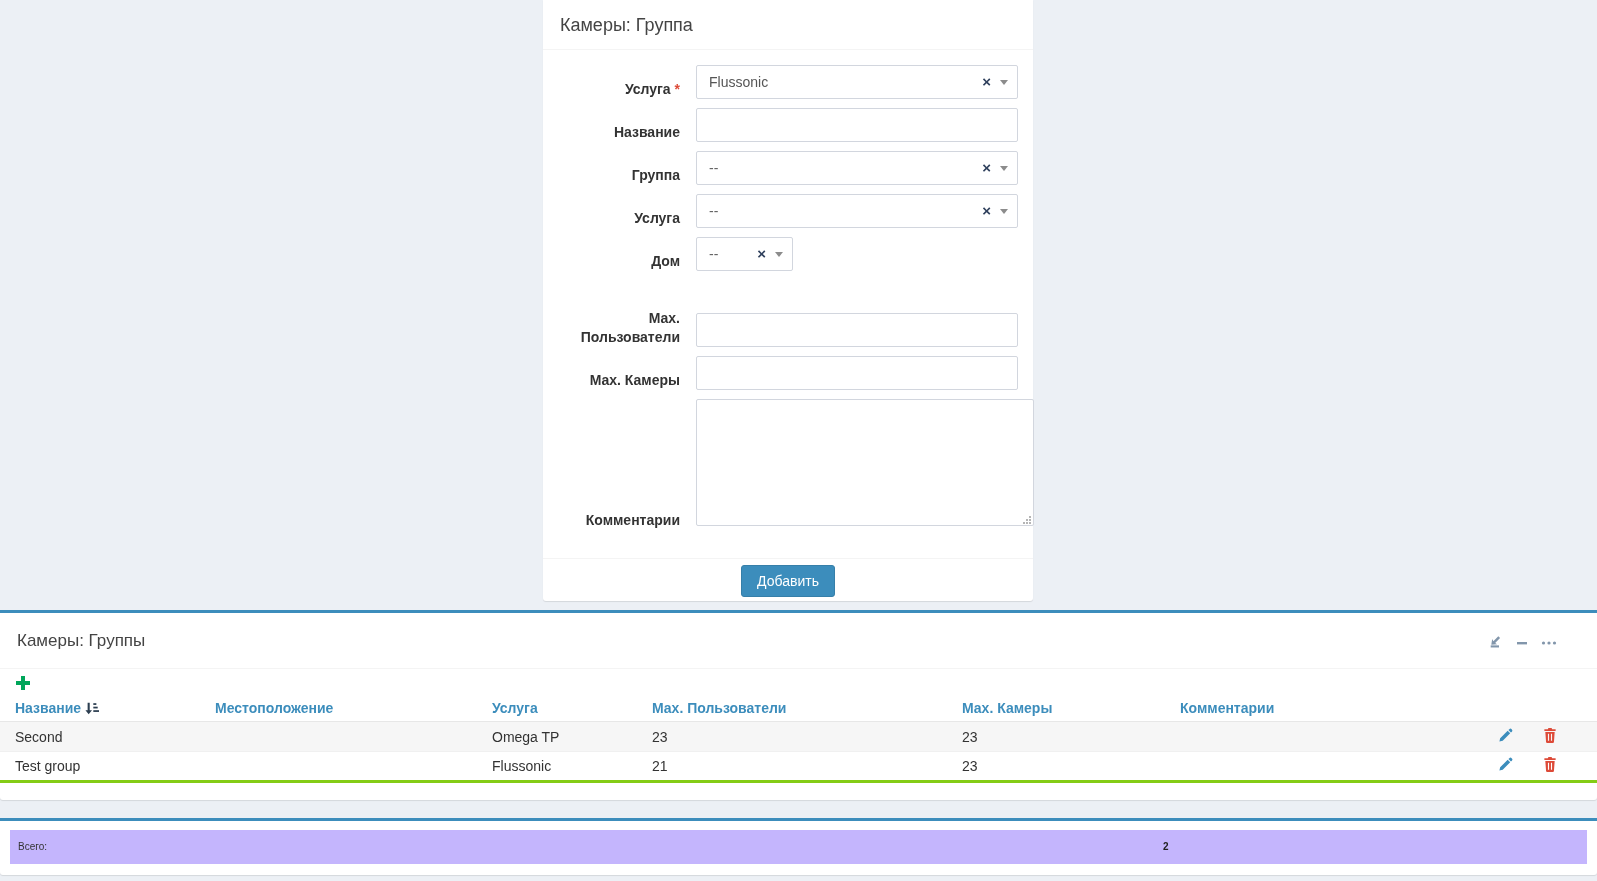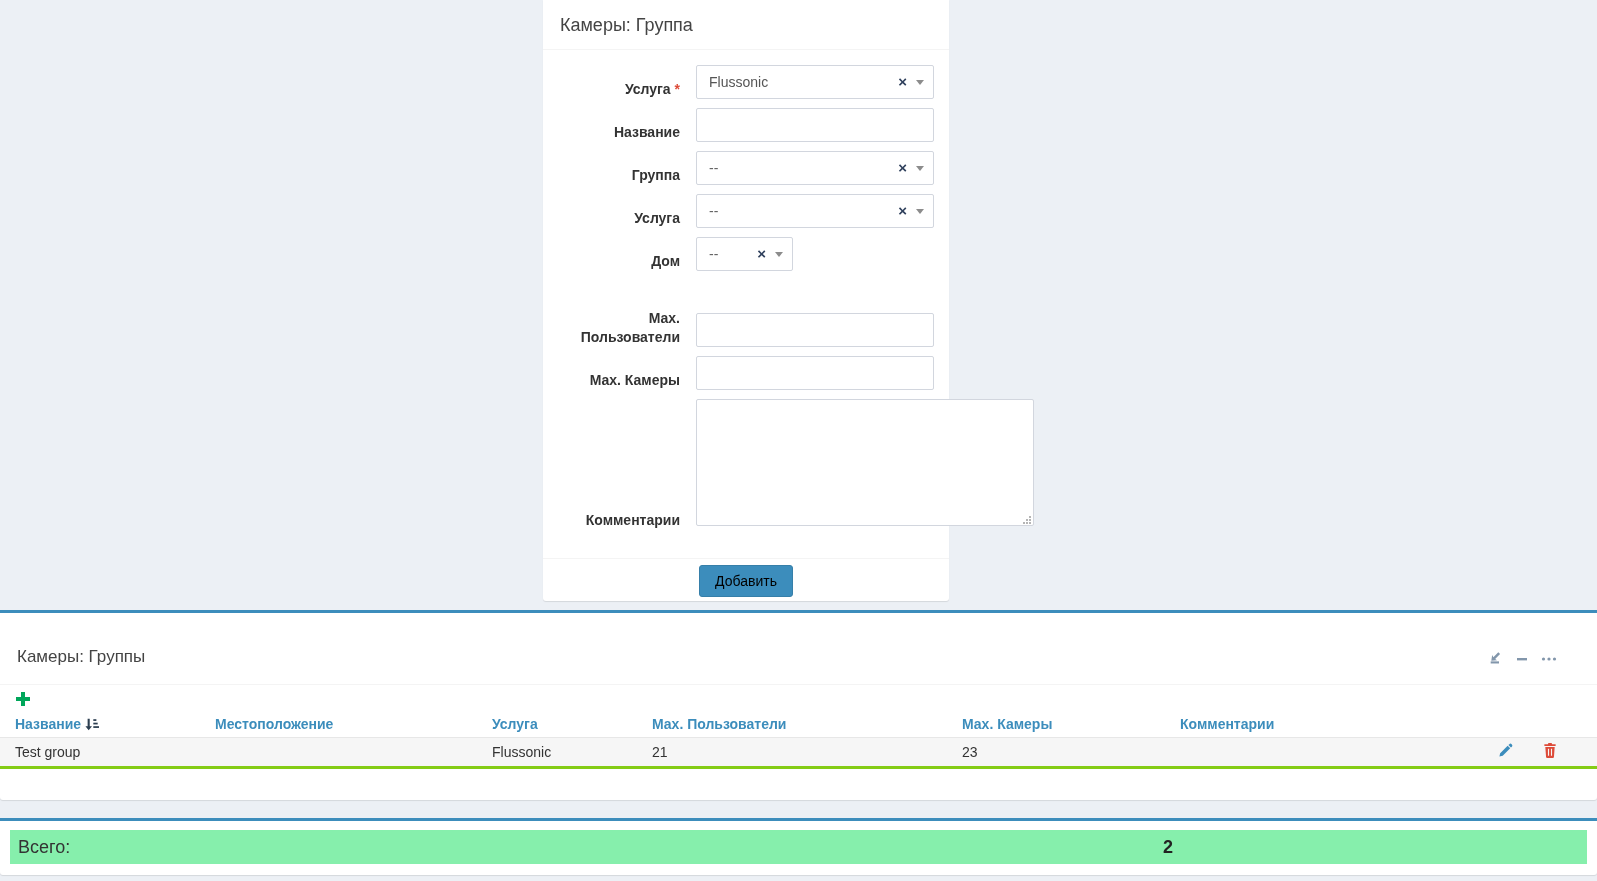--- a/index.html
+++ b/index.html
@@ -15,21 +15,21 @@
   
   .panel {
     background: #fff;
     box-shadow: 0 1px 1px rgba(0,0,0,0.1);
   }
 
   
   .form-panel {
     position: absolute;
     left: 543px; top: 0;
-    width: 406px; height: 601px;
+    width: 490px; height: 601px;
     border-radius: 0 0 3px 3px;
   }
   .form-panel-header {
     height: 50px;
     padding: 15px 15px 0 17px;
     border-bottom: 1px solid #f4f4f4;
     font-size: 18px;
     color: #444;
   }
   .form-body { padding: 15px 15px 0 15px; }
@@ -95,21 +95,21 @@
     margin-top: 28px;
     border-top: 1px solid #f4f4f4;
     height: 45px;
     display: flex;
     align-items: center;
     justify-content: center;
   }
   .btn-primary {
     background: #3c8dbc;
     border: 1px solid #367fa9;
-    color: #000000;
+    color: #ffffff;
     font-size: 14px;
     font-family: "Liberation Sans", sans-serif;
     padding: 8px 15px;
     border-radius: 3px;
     cursor: pointer;
     line-height: 1;
   }
 
   
   .table-panel {
@@ -119,21 +119,20 @@
     border-top: 3px solid #3c8dbc;
     border-radius: 0 0 3px 3px;
   }
   .table-panel-header {
     height: 56px;
     padding: 0 40px 0 17px;
     display: flex;
     align-items: center;
     justify-content: space-between;
     border-bottom: 1px solid #f4f4f4;
-    margin-top: 16px;
   }
   .table-panel-title { font-size: 17px; color: #444; }
   .panel-tools { display: flex; align-items: center; gap: 13px; }
   .tool { cursor: pointer; color: #8296ab; display: inline-flex; align-items: center; }
 
   .add-btn {
     display: inline-block;
     margin: 6px 0 0 15px;
     cursor: pointer;
     line-height: 0;
@@ -171,24 +170,24 @@
   .footer-panel {
     position: absolute;
     left: 0; top: 818px;
     width: 1597px; height: 57px;
     border-top: 3px solid #3c8dbc;
     border-radius: 0 0 3px 3px;
     padding: 9px 10px;
   }
   .totals-bar {
     position: relative;
-    background: #86efac;
+    background: #c4b5fd;
     height: 34px;
     line-height: 34px;
-    font-size: 18px;
+    font-size: 10px;
   }
   .totals-label { position: absolute; left: 8px; color: #333; }
   .totals-value { position: absolute; left: 1153px; font-weight: bold; color: #222; }
 </style>
 </head>
 <body>
 
 <div class="panel form-panel">
   <div class="form-panel-header">Камеры: Группа</div>
 
@@ -337,20 +336,43 @@
         <th>Местоположение</th>
         <th>Услуга</th>
         <th>Мах. Пользователи</th>
         <th>Мах. Камеры</th>
         <th>Комментарии</th>
         <th></th>
       </tr>
     </thead>
     <tbody>
       <tr>
+        <td>Second</td>
+        <td></td>
+        <td>Omega TP</td>
+        <td>23</td>
+        <td>23</td>
+        <td></td>
+        <td class="cell-actions">
+          <span class="action-icon">
+            <svg width="15" height="15" viewBox="0 0 16 16">
+                <path fill="#3c8dbc" d="M12.1 1.2a1.7 1.7 0 0 1 2.4 0l.3.3a1.7 1.7 0 0 1 0 2.4l-1 1-2.7-2.7 1-1zM10.3 3l2.7 2.7-8 8-3.5.8.8-3.5 8-8z"></path>
+              </svg>
+          </span>
+          <span class="action-icon">
+            <svg width="14" height="15" viewBox="0 0 14 16">
+              <g fill="#dd4b39">
+                <path d="M5.3 0h3.4l.6 1.2H13v2H1v-2h3.7L5.3 0z"></path>
+                <path d="M2 4.2h10l-.8 10.7a1.2 1.2 0 0 1-1.2 1.1H4a1.2 1.2 0 0 1-1.2-1.1L2 4.2zm2.8 2v7.3h1.2V6.2H4.8zm3.2 0v7.3h1.2V6.2H8z" fill-rule="evenodd"></path>
+              </g>
+            </svg>
+          </span>
+        </td>
+      </tr>
+      <tr>
         <td>Test group</td>
         <td></td>
         <td>Flussonic</td>
         <td>21</td>
         <td>23</td>
         <td></td>
         <td class="cell-actions">
           <span class="action-icon">
             <svg width="15" height="15" viewBox="0 0 16 16">
                 <path fill="#3c8dbc" d="M12.1 1.2a1.7 1.7 0 0 1 2.4 0l.3.3a1.7 1.7 0 0 1 0 2.4l-1 1-2.7-2.7 1-1zM10.3 3l2.7 2.7-8 8-3.5.8.8-3.5 8-8z"></path>

